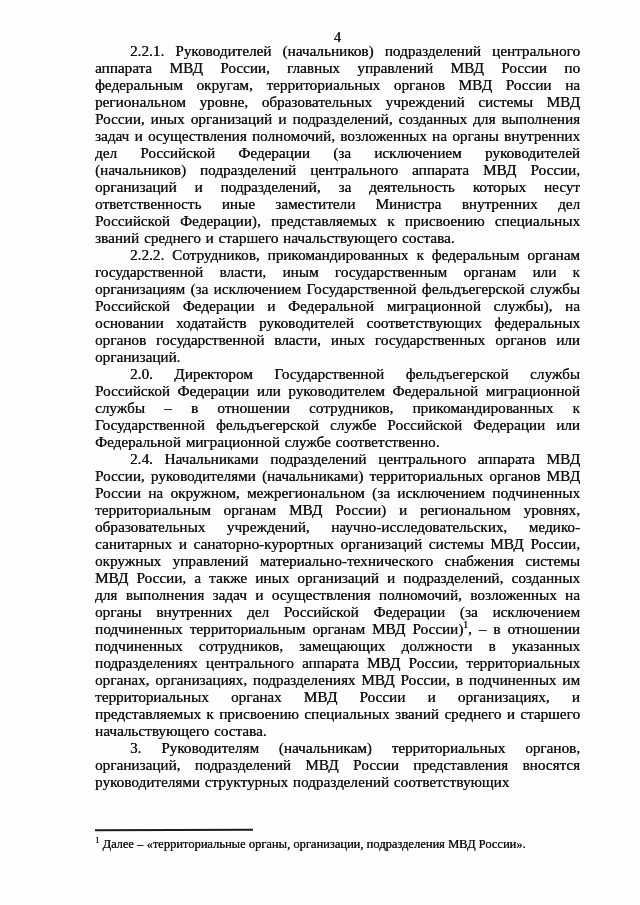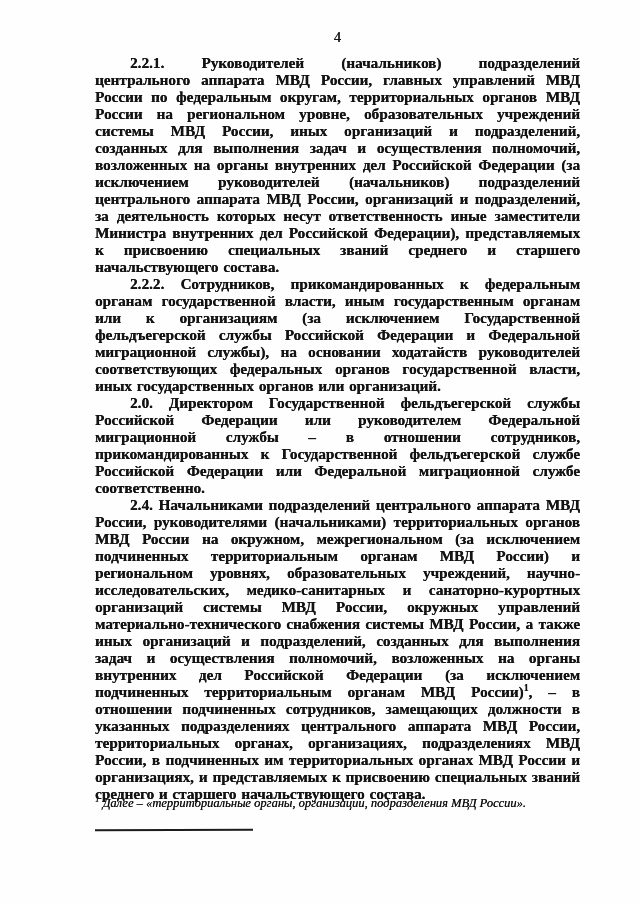--- a/index.html
+++ b/index.html
@@ -22,28 +22,27 @@
     position: absolute;
     top: 29px;
     left: 95px;
     width: 485px;
     text-align: center;
     font-size: 14.5px;
     letter-spacing: 0.5px;
   }
   .doc-body {
     position: absolute;
-    top: 54px;
+    top: 42px;
     left: 95px;
     width: 485px;
     font-size: 15.2px;
     line-height: 17px;
     text-align: justify;
     text-justify: inter-word;
-    font-weight: bold;
   }
   .doc-body p {
     text-indent: 35px;
     word-spacing: 1px;
   }
   sup.ref {
     font-size: 9.5px;
     line-height: 0;
     vertical-align: super;
   }
@@ -51,46 +50,46 @@
     position: absolute;
     top: 829px;
     left: 95px;
     width: 158px;
     height: 2px;
     background: #1c1c1c;
     transform: rotate(-0.15deg);
   }
   .footnote {
     position: absolute;
-    top: 796px;
+    top: 837px;
     left: 95px;
     width: 485px;
     font-size: 12.5px;
     line-height: 15px;
-    font-style: italic;
   }
   .footnote sup.ref { font-size: 8.5px; }
 </style>
 </head>
 <body>
 
 <div class="page">
 
   <div class="page-number">4</div>
 
   <div class="doc-body">
 
     <p>2.2.1. Руководителей (начальников) подразделений центрального аппарата МВД России, главных управлений МВД России по федеральным округам, территориальных органов МВД России на региональном уровне, образовательных учреждений системы МВД России, иных организаций и подразделений, созданных для выполнения задач и осуществления полномочий, возложенных на органы внутренних дел Российской Федерации (за исключением руководителей (начальников) подразделений центрального аппарата МВД России, организаций и подразделений, за деятельность которых несут ответственность иные заместители Министра внутренних дел Российской Федерации), представляемых к присвоению специальных званий среднего и старшего начальствующего состава.</p>
 
     <p>2.2.2. Сотрудников, прикомандированных к федеральным органам государственной власти, иным государственным органам или к организациям (за исключением Государственной фельдъегерской службы Российской Федерации и Федеральной миграционной службы), на основании ходатайств руководителей соответствующих федеральных органов государственной власти, иных государственных органов или организаций.</p>
 
     <p>2.0. Директором Государственной фельдъегерской службы Российской Федерации или руководителем Федеральной миграционной службы – в отношении сотрудников, прикомандированных к Государственной фельдъегерской службе Российской Федерации или Федеральной миграционной службе соответственно.</p>
 
     <p><span>2.4. Начальниками подразделений центрального аппарата МВД России, руководителями (начальниками) территориальных органов МВД России на окружном, межрегиональном (за исключением подчиненных территориальным органам МВД России) и региональном уровнях, образовательных учреждений, научно-исследовательских, медико-санитарных и санаторно-курортных организаций системы МВД России, окружных управлений материально-технического снабжения системы МВД России, а также иных организаций и подразделений, созданных для выполнения задач и осуществления полномочий, возложенных на органы внутренних дел Российской Федерации (за исключением подчиненных территориальным органам МВД России)</span><sup class="ref">1</sup><span>, – в отношении подчиненных сотрудников, замещающих должности в указанных подразделениях центрального аппарата МВД России, территориальных органах, организациях, подразделениях МВД России, в подчиненных им территориальных органах МВД России и организациях, и представляемых к присвоению специальных званий среднего и старшего начальствующего состава.</span></p>
 
+    <p>3. Руководителям (начальникам) территориальных органов, организаций, подразделений МВД России представления вносятся руководителями структурных подразделений соответствующих</p>
 
   </div>
 
   <div class="footnote-rule"></div>
 
   <div class="footnote"><sup class="ref">1</sup> <span>Далее – «территориальные органы, организации, подразделения МВД России».</span></div>
 
 </div>
 
 </body></html>

